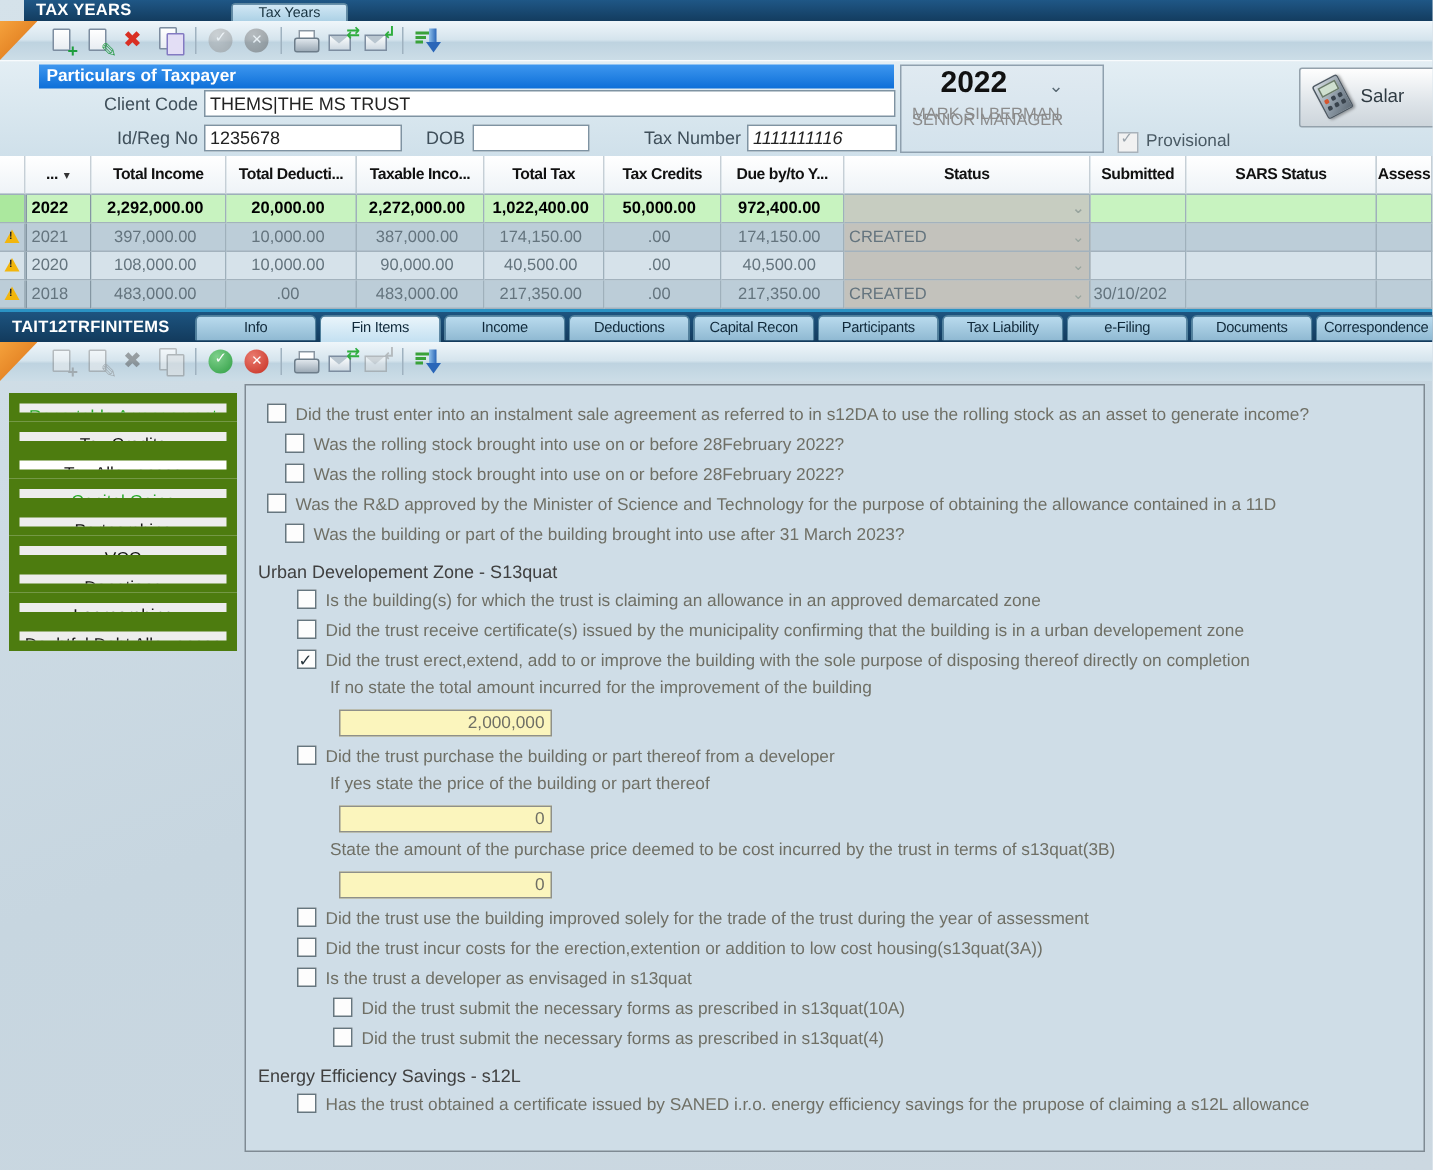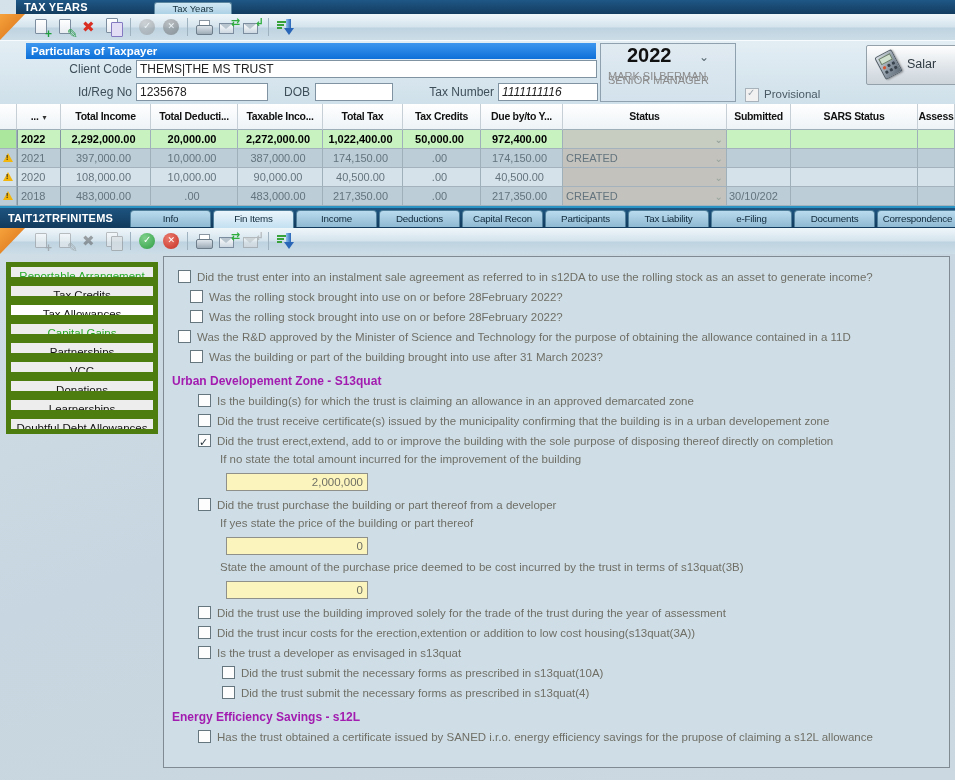--- a/index.html
+++ b/index.html
@@ -98,32 +98,32 @@
   #titlebar2{position:absolute;left:0;top:206px;width:100%;height:22px;box-sizing:border-box;
     background:linear-gradient(#1d5480,#123a5c);border-top:2px solid #2b93c4}
   .win-title2{position:absolute;left:8px;top:4px;font-size:11px;font-weight:700;color:#fff;letter-spacing:.2px}
   #detail-tabs{position:absolute;left:130px;bottom:0;display:flex;gap:2px}
   .dtab{width:79px;height:16px;background:linear-gradient(#badbee,#8fb9d2);border:1px solid #4f7f9b;border-bottom:none;
     border-radius:4px 4px 0 0;font-size:9.8px;letter-spacing:-.2px;color:#10293a;text-align:center;line-height:16px;
     overflow:hidden;white-space:nowrap}
   .dtab.active{background:linear-gradient(#eaf5fb,#c3e0f1);height:17px;line-height:16px}
   
   #sidebar{position:absolute;left:6px;top:263px;width:152px}
-  .sitem{height:20px;margin-top:-1px;background:#ededed;border:5px solid #4d7c0f;font-size:11.5px;line-height:19px;
+  .sitem{height:20px;margin-top:-1px;background:#ededed;border:7px solid #4d7c0f;font-size:11.5px;line-height:19px;
     text-align:center;color:#141414;overflow:hidden;white-space:nowrap;box-sizing:border-box}
   .sitem.green{color:#27ab27}
   .sitem.sel{background:#ffffff}
   #form-panel{position:absolute;left:163px;top:256px;width:787px;height:512px;box-sizing:border-box;
     background:#cfdde7;border:1px solid #7f8a93;padding:10px 6px 0 8px;overflow:hidden}
   .fq{line-height:20px;font-size:11.5px;color:#6f6f65;white-space:nowrap;overflow:hidden}
   .lvl0{padding-left:6px}.lvl1{padding-left:18px}.lvl2{padding-left:26px}.lvl3{padding-left:50px}
   .cb{display:inline-block;width:11px;height:11px;background:#fdfdfd;border:1px solid #66767f;margin-right:6px;
     vertical-align:-2px;position:relative}
   .cb.checked::after{content:"✓";position:absolute;left:0;top:-3px;font-size:11px;font-weight:700;color:#24323a}
-  .fh{font-size:12px;font-weight:700;color:#a21caf;line-height:20px;margin-top:4px}
+  .fh{font-size:12px;font-weight:400;color:#404040;line-height:20px;margin-top:4px}
   .flb{font-size:11.5px;color:#6f6f65;line-height:16px;padding-left:48px}
   .frow{margin:5px 0 4px}
   .yin{margin-left:54px;width:132px;height:16px;background:#fbf5bd;border:1px solid #8f9089;
     font-family:inherit;font-size:11.5px;color:#6f6f65;text-align:right;padding:0 4px;box-sizing:content-box}
 </style>
 </head>
 <body>
 
 <div class="titlebar">
   <span class="win-title">TAX YEARS</span>

